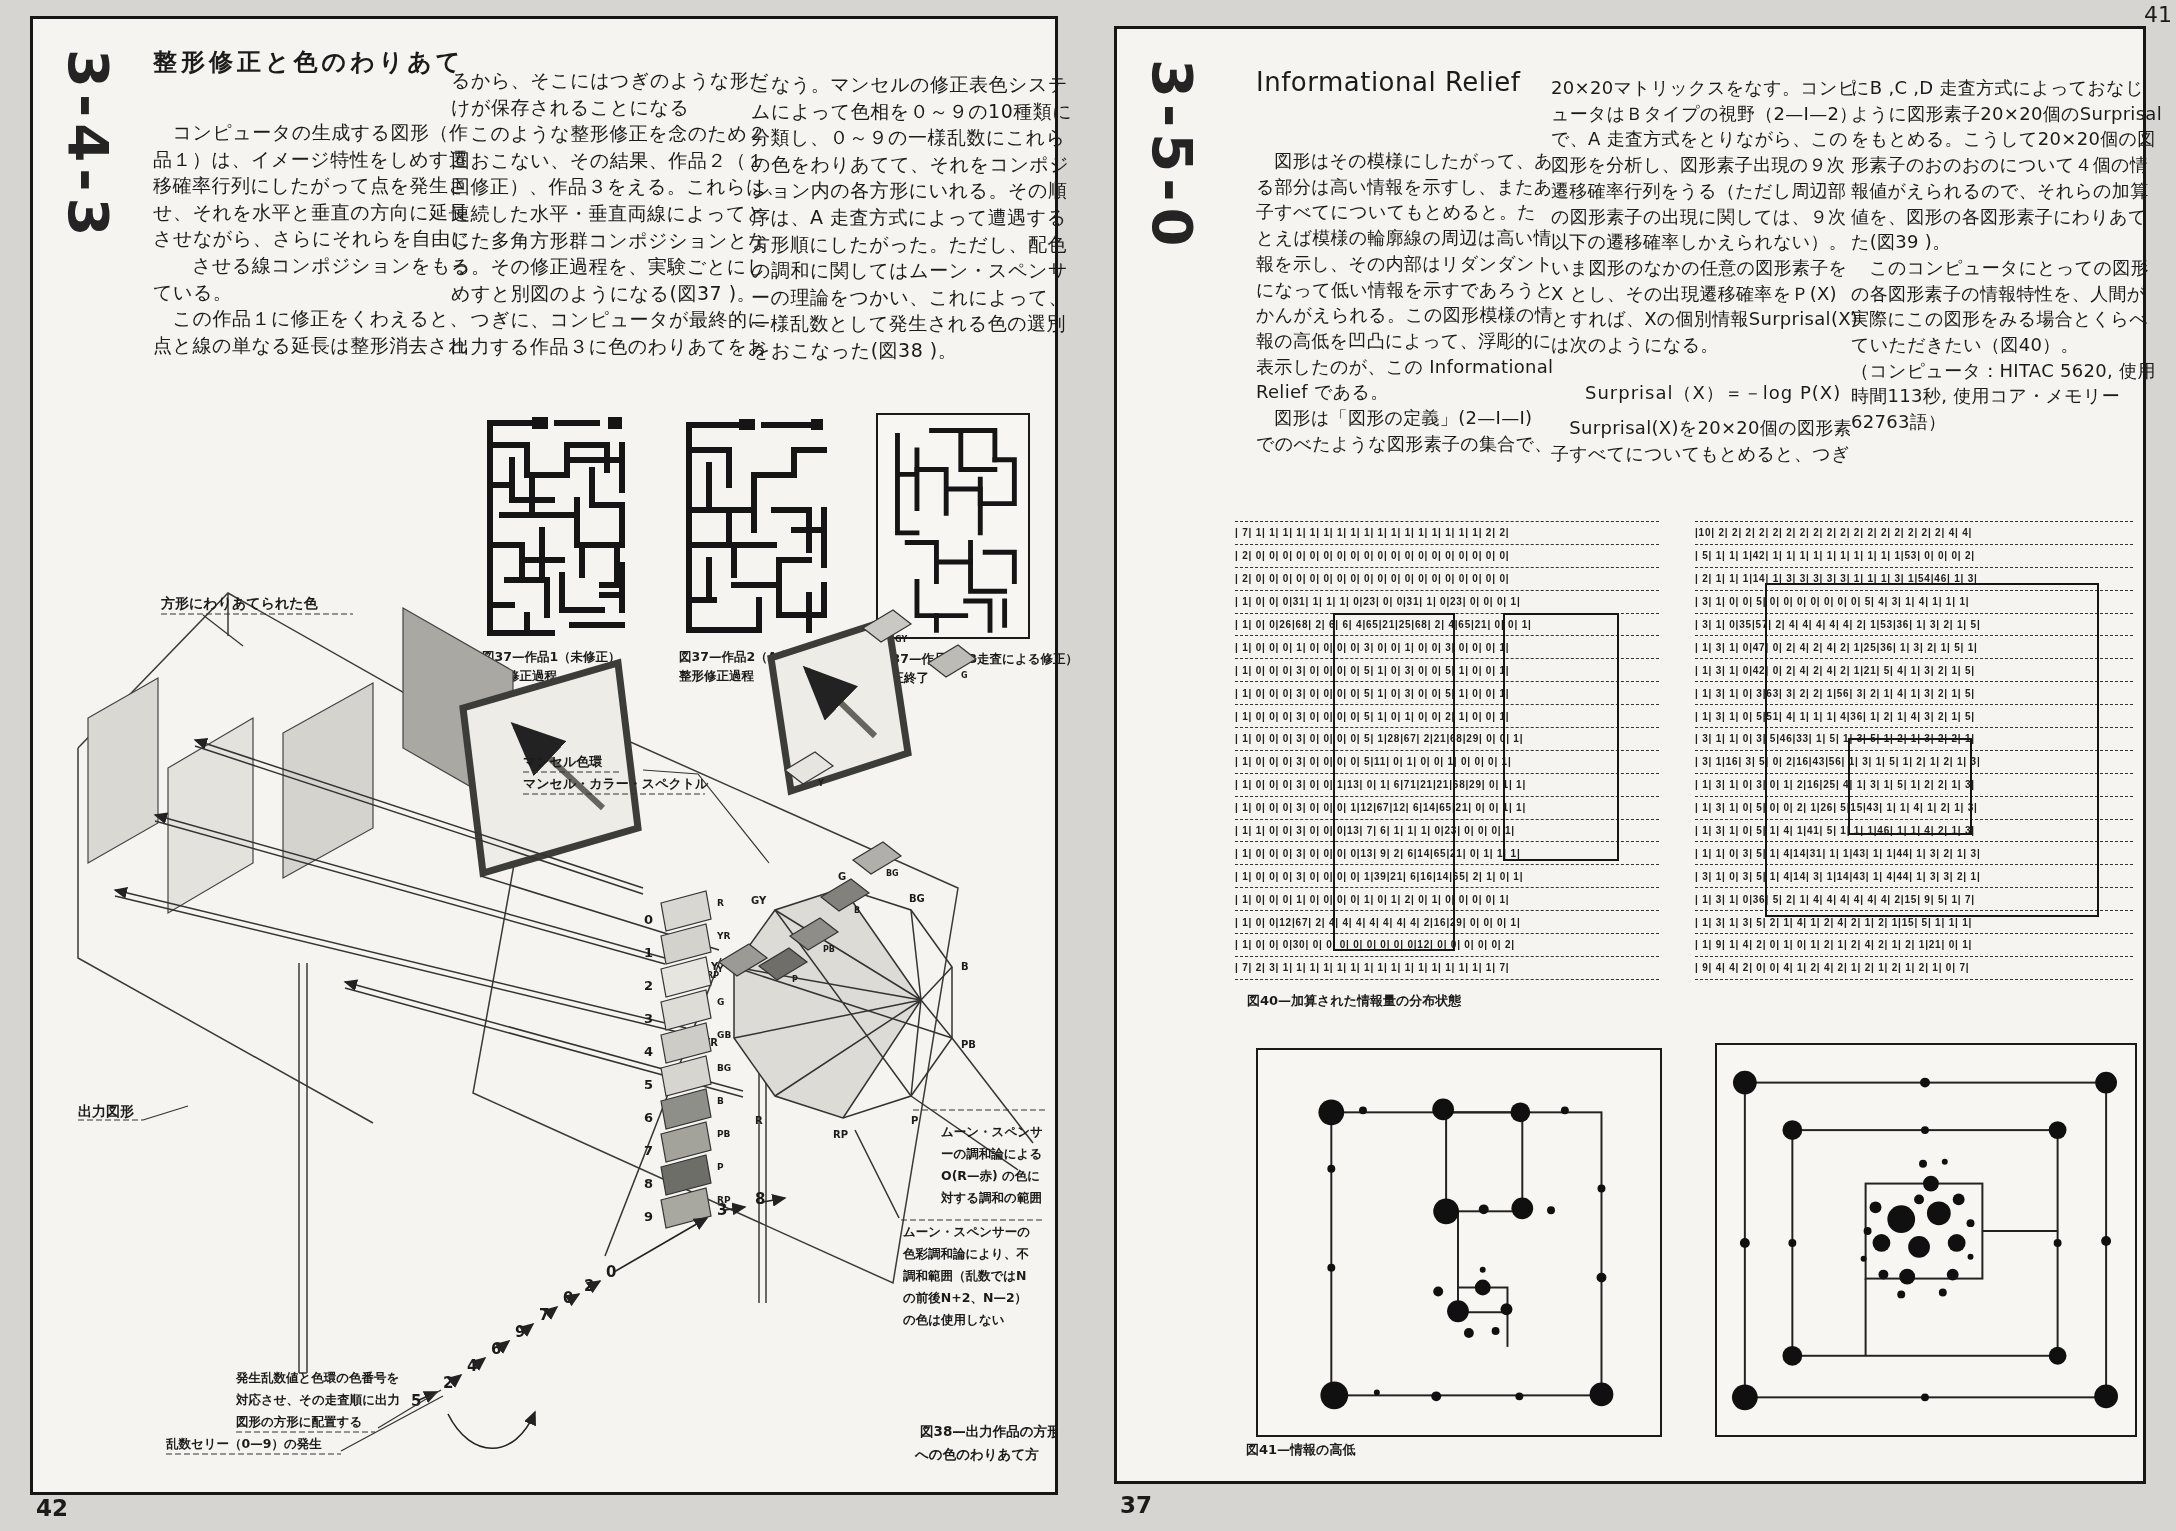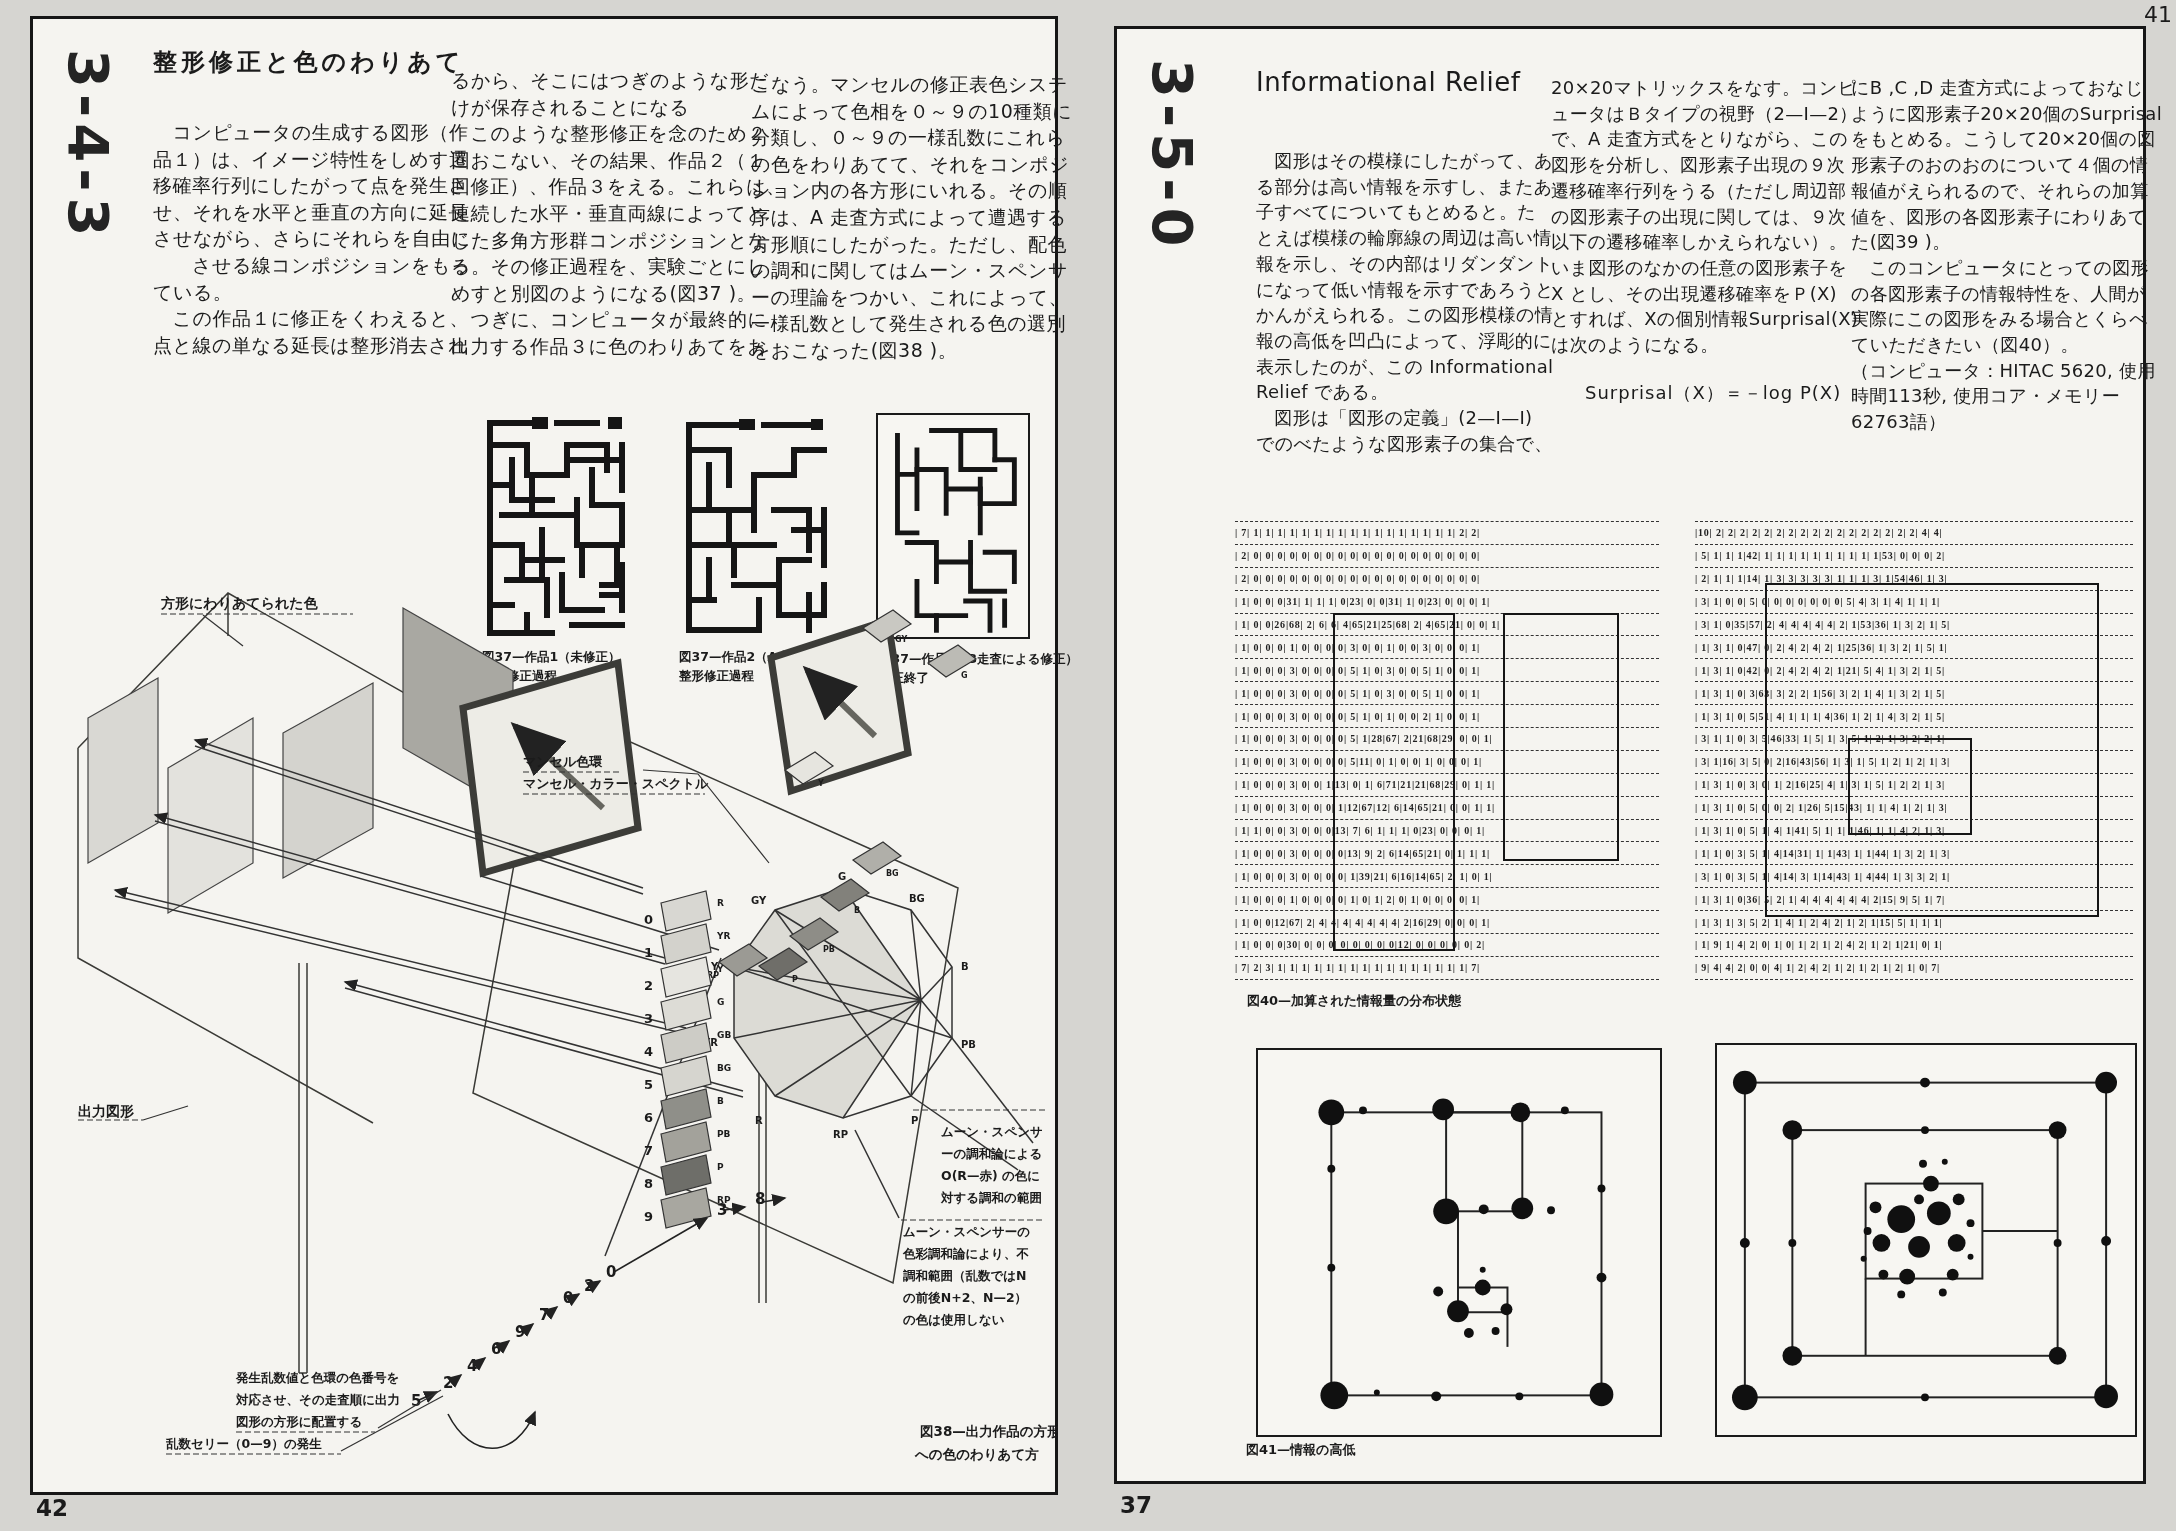--- a/index.html
+++ b/index.html
@@ -9,21 +9,21 @@
 .secnum{font-weight:900;font-size:56px;letter-spacing:6px;transform:rotate(90deg);transform-origin:0 0;white-space:nowrap;color:#242424}
 .jtitle{font-weight:bold;font-size:24px;letter-spacing:4px;white-space:nowrap}
 .etitle{font-weight:normal;font-size:26px;letter-spacing:.5px;white-space:nowrap}
 .col p{margin:0;white-space:nowrap}
 .colL p{font-size:19px;line-height:26.6px;letter-spacing:.5px}
 .colR p{font-size:18px;line-height:25.7px;letter-spacing:.3px}
 .formula{font-size:18px;letter-spacing:1px;white-space:nowrap}
 .cap{font-size:12.5px;line-height:19px;font-weight:bold;white-space:nowrap}
 .cap13{font-size:13px;line-height:20px;font-weight:bold;white-space:nowrap}
 .mwrap{position:absolute;border-top:1.5px dashed #333}
-.mrow{height:22.9px;box-sizing:border-box;border-bottom:1.5px dashed #333;font-family:Liberation Serif, serif;font-size:10px;font-weight:bold;letter-spacing:.8px;white-space:pre;display:flex;align-items:center;color:#202020}
+.mrow{height:22.9px;box-sizing:border-box;border-bottom:1.5px dashed #333;font-family:Liberation Sans, sans-serif;font-size:10px;font-weight:bold;letter-spacing:.8px;white-space:pre;display:flex;align-items:center;color:#202020}
 .ovl{position:absolute;border:2.5px solid #151515}
 .dotfig{position:absolute;border:2px solid #1a1a1a;background:#f7f6f2}
 .pnum{position:absolute;font-size:23px;font-weight:bold}
 .corner{position:absolute;font-size:22px}
 svg text{font-family:"DejaVu Sans",sans-serif;fill:#1b1b1b}
 .fig37{position:absolute}
 .fig3b{border:2px solid #1a1a1a;box-sizing:border-box;background:#f7f6f2}
 </style>
 </head>
 <body>
@@ -342,20 +342,24 @@
       <p>図形を分析し、図形素子出現の９次</p>
       <p>遷移確率行列をうる（ただし周辺部</p>
       <p>の図形素子の出現に関しては、９次</p>
       <p>以下の遷移確率しかえられない）。</p>
       <p>いま図形のなかの任意の図形素子を</p>
       <p>X とし、その出現遷移確率をＰ(X)</p>
       <p>とすれば、Xの個別情報Surprisal(X)</p>
       <p>は次のようになる。</p>
     </div>
   <div class="abs formula" style="left:468px;top:352px">Surprisal（X）＝－log P(X)</div>
+  <div class="abs col colR" style="left:434px;top:386px;width:288px">
+      <p>　Surprisal(X)を20×20個の図形素</p>
+      <p>子すべてについてもとめると、つぎ</p>
+    </div>
   <div class="abs col colR" style="left:734px;top:46px;width:288px">
       <p>にB ,C ,D 走査方式によっておなじ</p>
       <p>ように図形素子20×20個のSurprisal</p>
       <p>をもとめる。こうして20×20個の図</p>
       <p>形素子のおのおのについて４個の情</p>
       <p>報値がえられるので、それらの加算</p>
       <p>値を、図形の各図形素子にわりあて</p>
       <p>た(図39 )。</p>
       <p>　このコンピュータにとっての図形</p>
       <p>の各図形素子の情報特性を、人間が</p>

